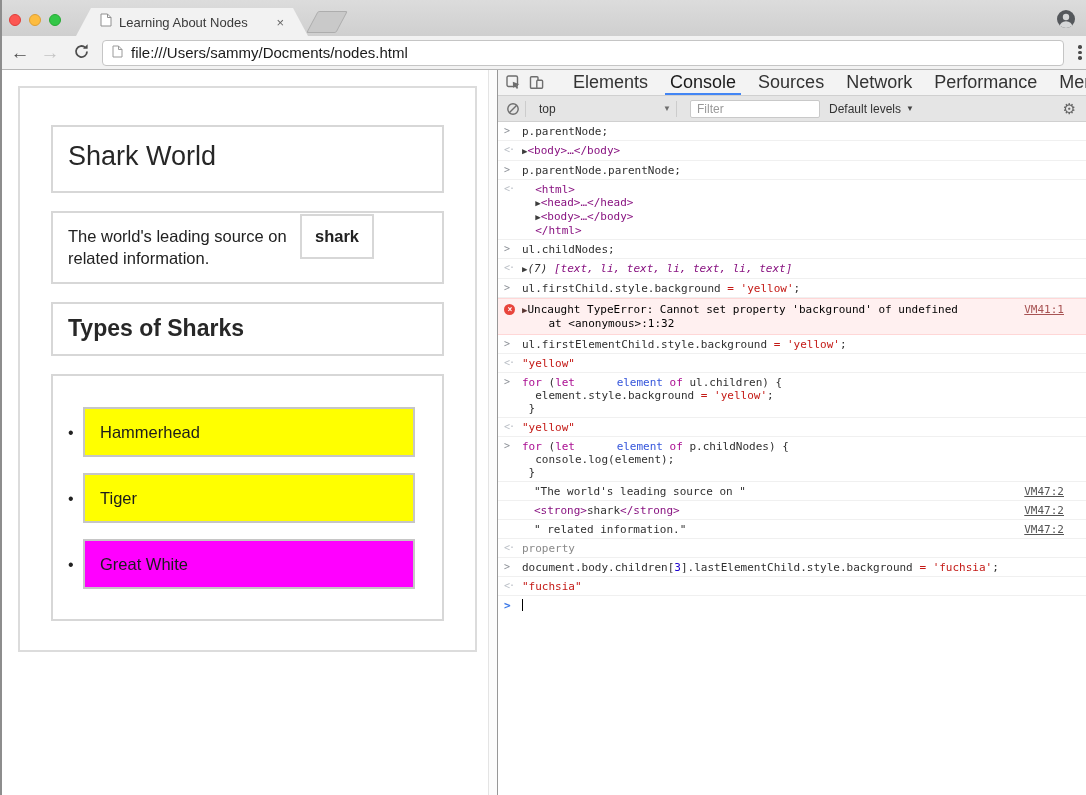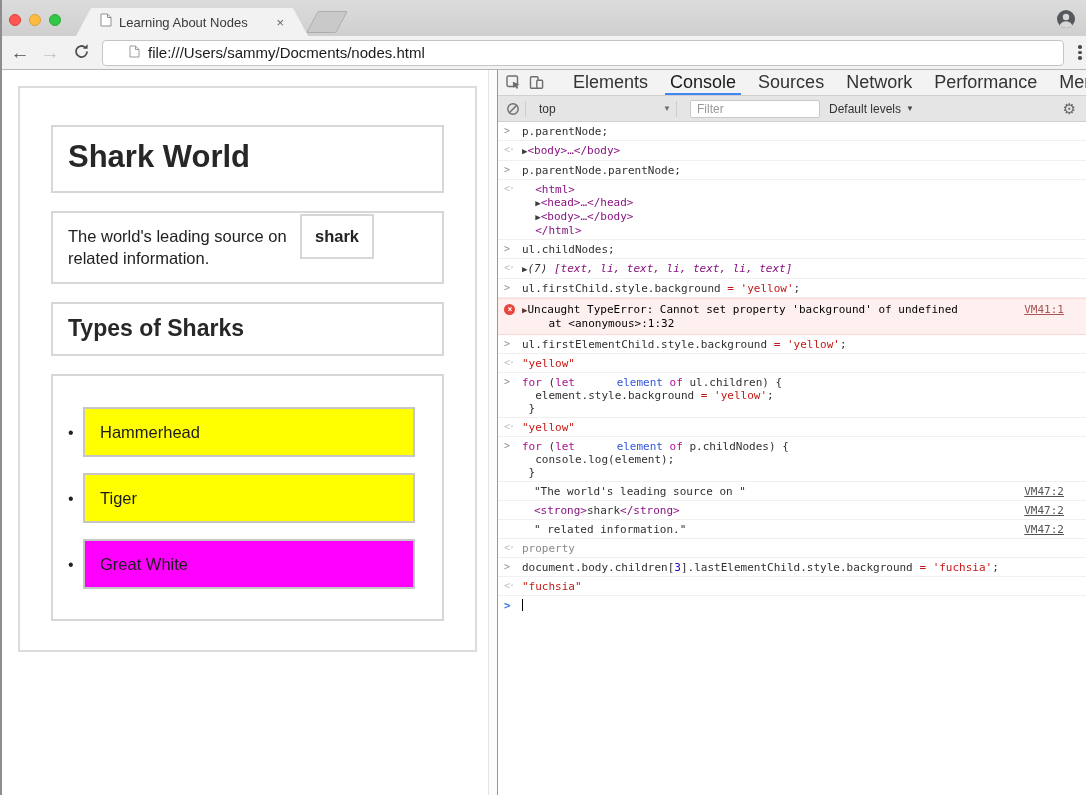--- a/index.html
+++ b/index.html
@@ -26,35 +26,35 @@
   .avatar { position:absolute; right:10px; top:9px; }
 
   
   .toolbar { position:relative; height:34px; background:#f2f2f2; border-bottom:1px solid #b7b7b7;
              display:flex; align-items:center; }
   .nav-btn { width:24px; text-align:center; font-size:19px; line-height:24px; }
   .back { color:#4d4d4d; margin-left:8px; }
   .fwd  { color:#c3c3c3; margin-left:6px; }
   .reload { margin-left:7px; margin-top:3px; }
   .urlbar { margin-left:9px; width:962px; height:26px; background:#fff; border:1px solid #c5c5c5;
-            border-radius:4px; display:flex; align-items:center; padding:0 26px; }
+            border-radius:4px; display:flex; align-items:center; padding:0 9px; }
   .url-text { font-size:15px; color:#1b1b1b; margin-left:8px; white-space:nowrap; }
   .kebab { margin-left:14px; }
   .kebab i { display:block; width:3.5px; height:3.5px; border-radius:50%; background:#4a4a4a; margin:2.2px auto; }
 
   
   .content { display:flex; height:725px; }
 
   
   .page { position:relative; width:497px; background:#fff; overflow:hidden; }
   .page-scrollgutter { position:absolute; right:0; top:0; bottom:0; width:9px; background:#fcfcfc;
                        border-left:1px solid #e4e4e4; }
   .body-box { position:absolute; left:18px; top:16px; width:459px; height:566px; border:2px solid #dcdcdc; background:#fff; }
   .h1-box { margin:37px 31px 0 31px; border:2px solid #d7d7d7; padding:8px 0 13px 15px; }
-  .h1-box h1 { font-size:31px; line-height:43px; font-weight:bold; color:#272727; }
+  .h1-box h1 { font-size:27px; line-height:43px; font-weight:normal; color:#272727; }
   .p-box { margin:18px 31px 0 31px; border:2px solid #d7d7d7; display:flex; min-height:65px; }
   .p-text { margin:12px 0 13px 15px; width:240px; font-size:16.5px; line-height:22px; color:#222; }
   .strong-box { align-self:flex-start; margin-left:auto; margin-right:68px; margin-top:1px;
                 border:2px solid #d7d7d7; padding:11px 13px; font-weight:bold; font-size:16.5px; color:#222; }
   .h2-box { margin:18px 31px 0 31px; border:2px solid #d7d7d7; padding:8px 0 10px 15px; }
   .h2-box h2 { font-size:23px; line-height:32px; font-weight:bold; color:#272727; }
   .ul-box { margin:18px 31px 0 31px; border:2px solid #d7d7d7; height:247px; padding:31px 0 0 30px; }
   .ul-box ul { list-style:none; }
   .ul-box li { position:relative; width:332px; border:2px solid #c6c6c6; padding:13px 0 13px 15px;
                font-size:16.5px; line-height:20px; color:#1c1c1c; margin-bottom:16px; }

